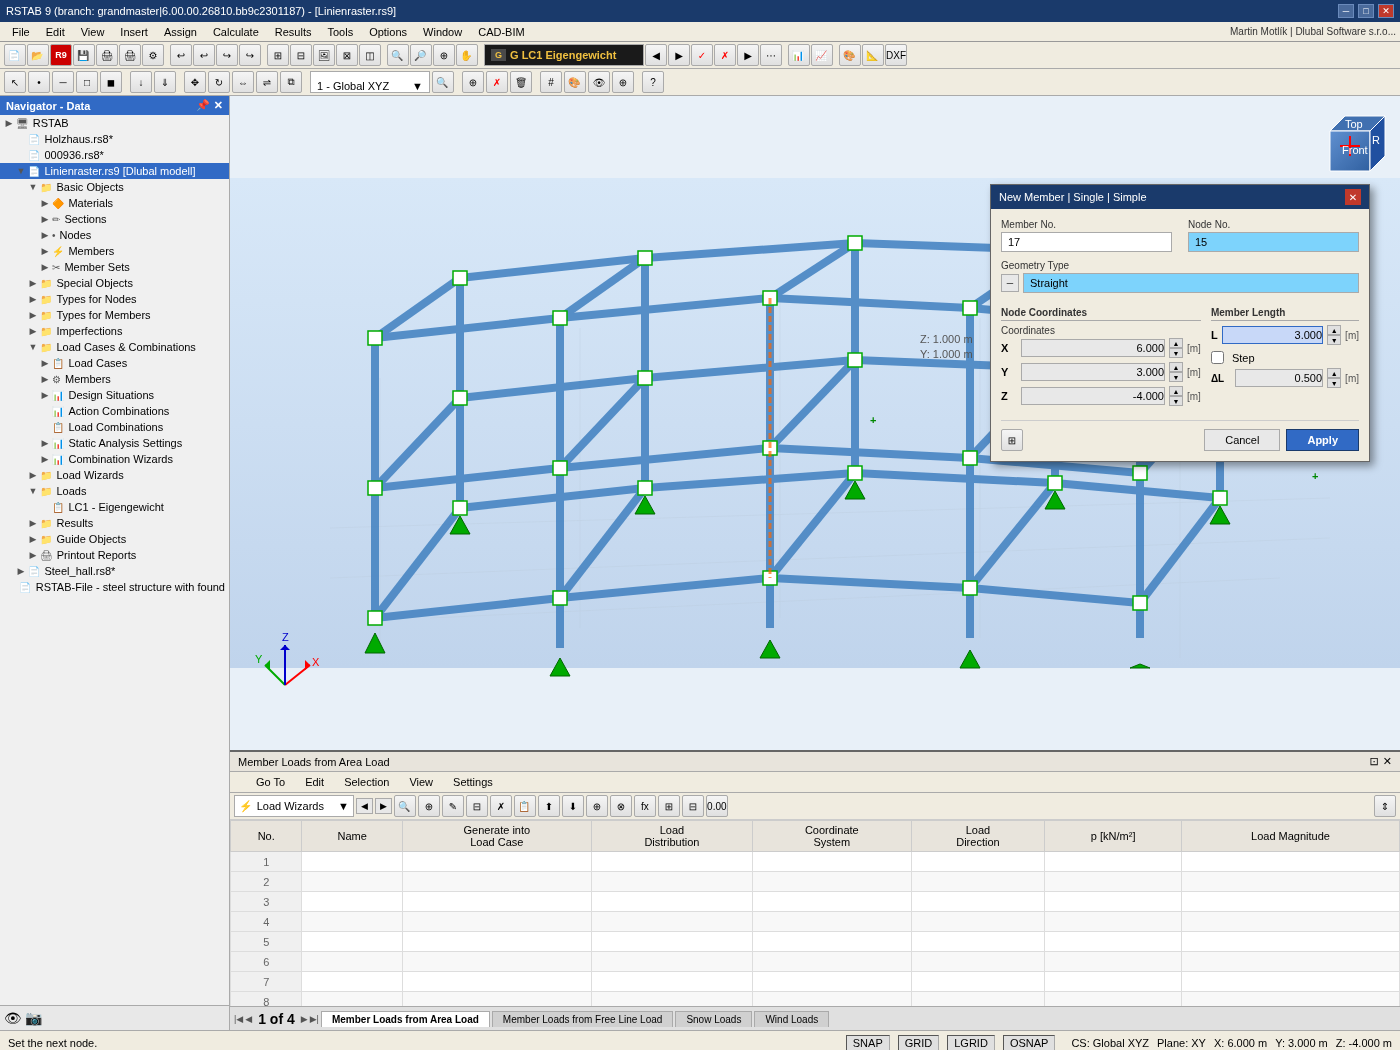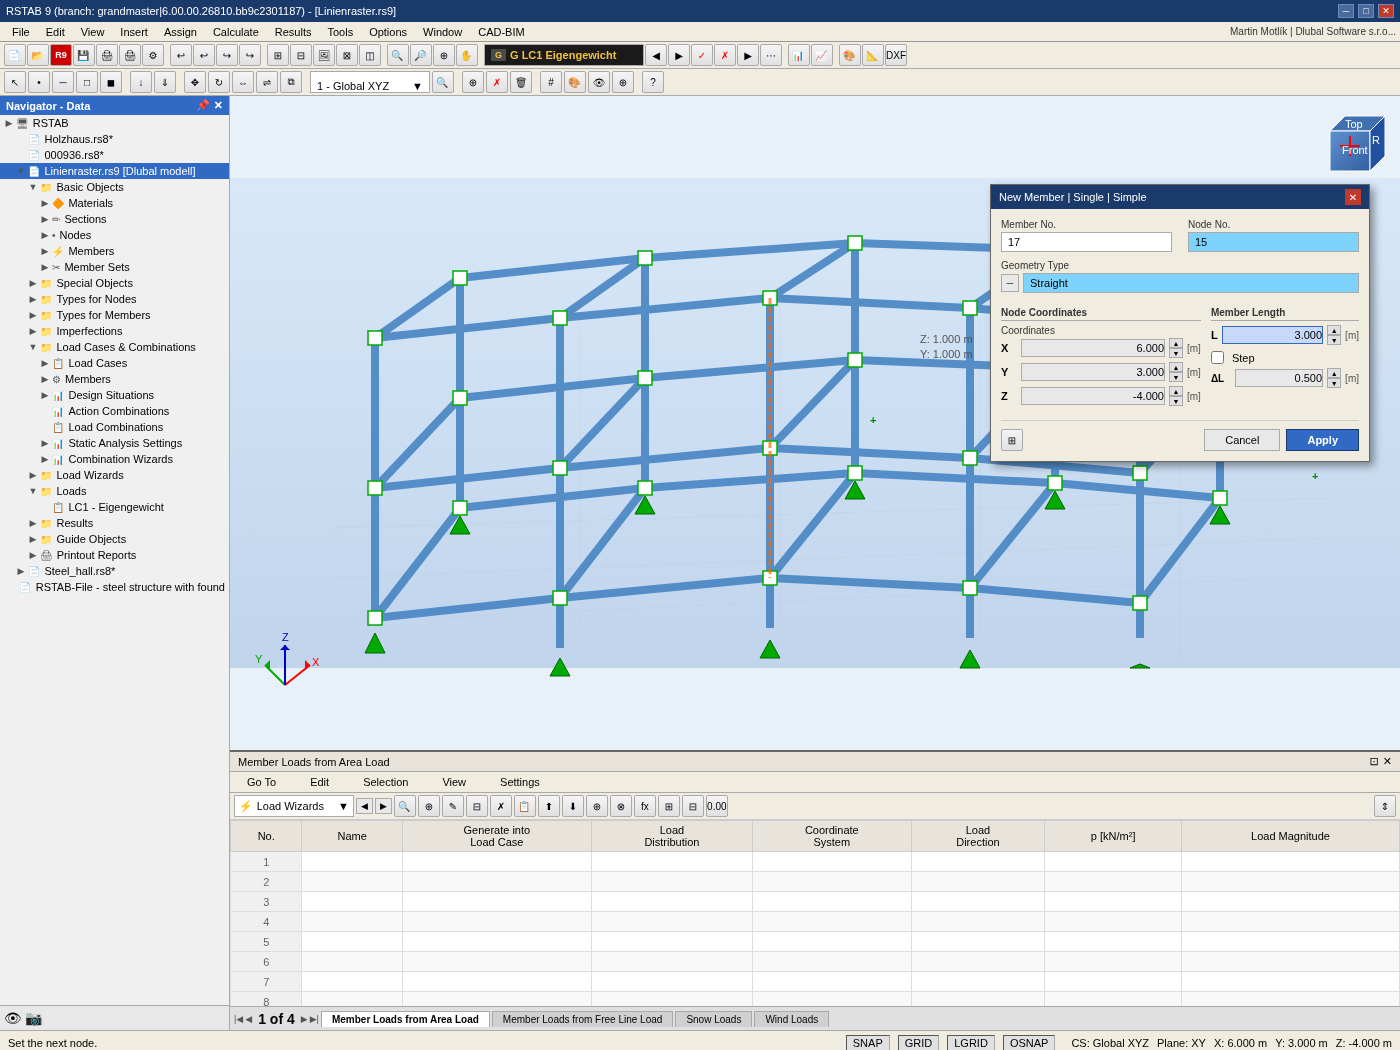--- a/index.html
+++ b/index.html
@@ -47,21 +47,21 @@
 
     
     #coord-axes { position: absolute; bottom: 50px; left: 20px; width: 70px; height: 70px; }
 
     
     #status-bar { background: #f0ece0; height: 24px; display: flex; align-items: center; padding: 0 8px; border-top: 1px solid #aaa; font-size: 10px; gap: 16px; }
 
     
     #bottom-panel { height: 280px; background: white; border-top: 2px solid #666; display: flex; flex-direction: column; }
     #bottom-panel-header { background: #e8e4dc; padding: 3px 8px; display: flex; align-items: center; justify-content: space-between; border-bottom: 1px solid #aaa; }
-    #bottom-panel-menu { display: flex; align-items: flex-start; gap: 22px; padding: 2px 11px; background: #f0ece0; border-bottom: 1px solid #aaa; }
+    #bottom-panel-menu { display: flex; align-items: flex-start; gap: 8px; padding: 2px 20px; background: #f0ece0; border-bottom: 1px solid #aaa; }
     .panel-menu-item { padding: 2px 6px; cursor: pointer; font-size: 11px; }
 
     
     #data-table { flex: 1; overflow-y: auto; }
     table { width: 100%; border-collapse: collapse; font-size: 11px; }
     table th { background: #e8e4dc; border: 1px solid #ccc; padding: 3px 6px; text-align: center; font-weight: normal; white-space: nowrap; }
     table td { border: 1px solid #ddd; padding: 2px 6px; height: 20px; background: white; }
     table tr:nth-child(even) td { background: #f8f8f8; }
     .row-num { text-align: center; color: #666; background: #f0f0f0 !important; }
 

